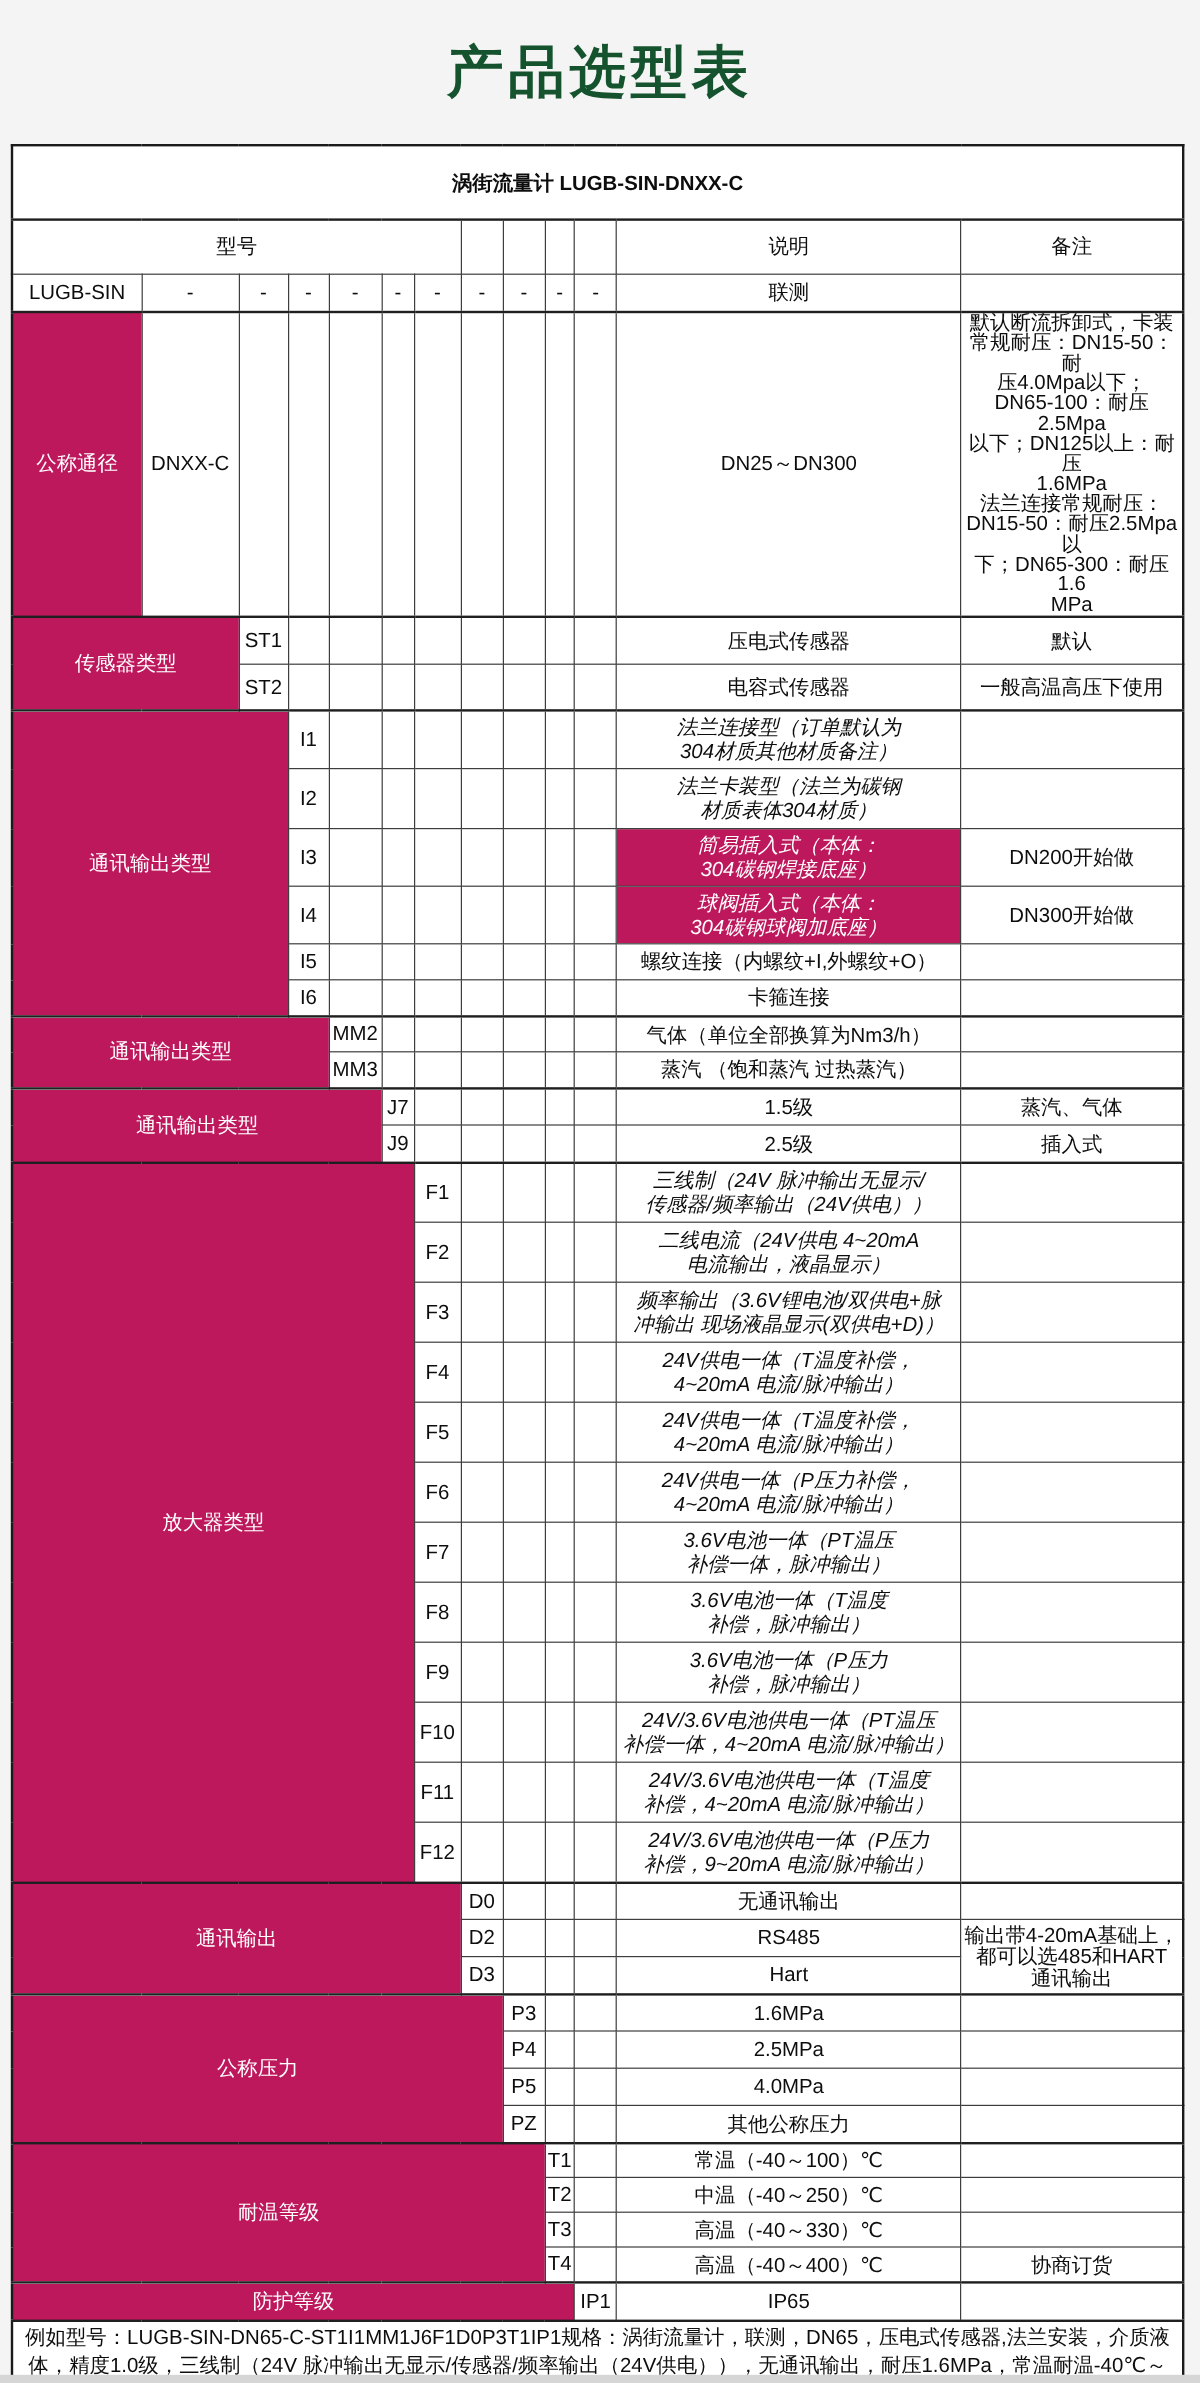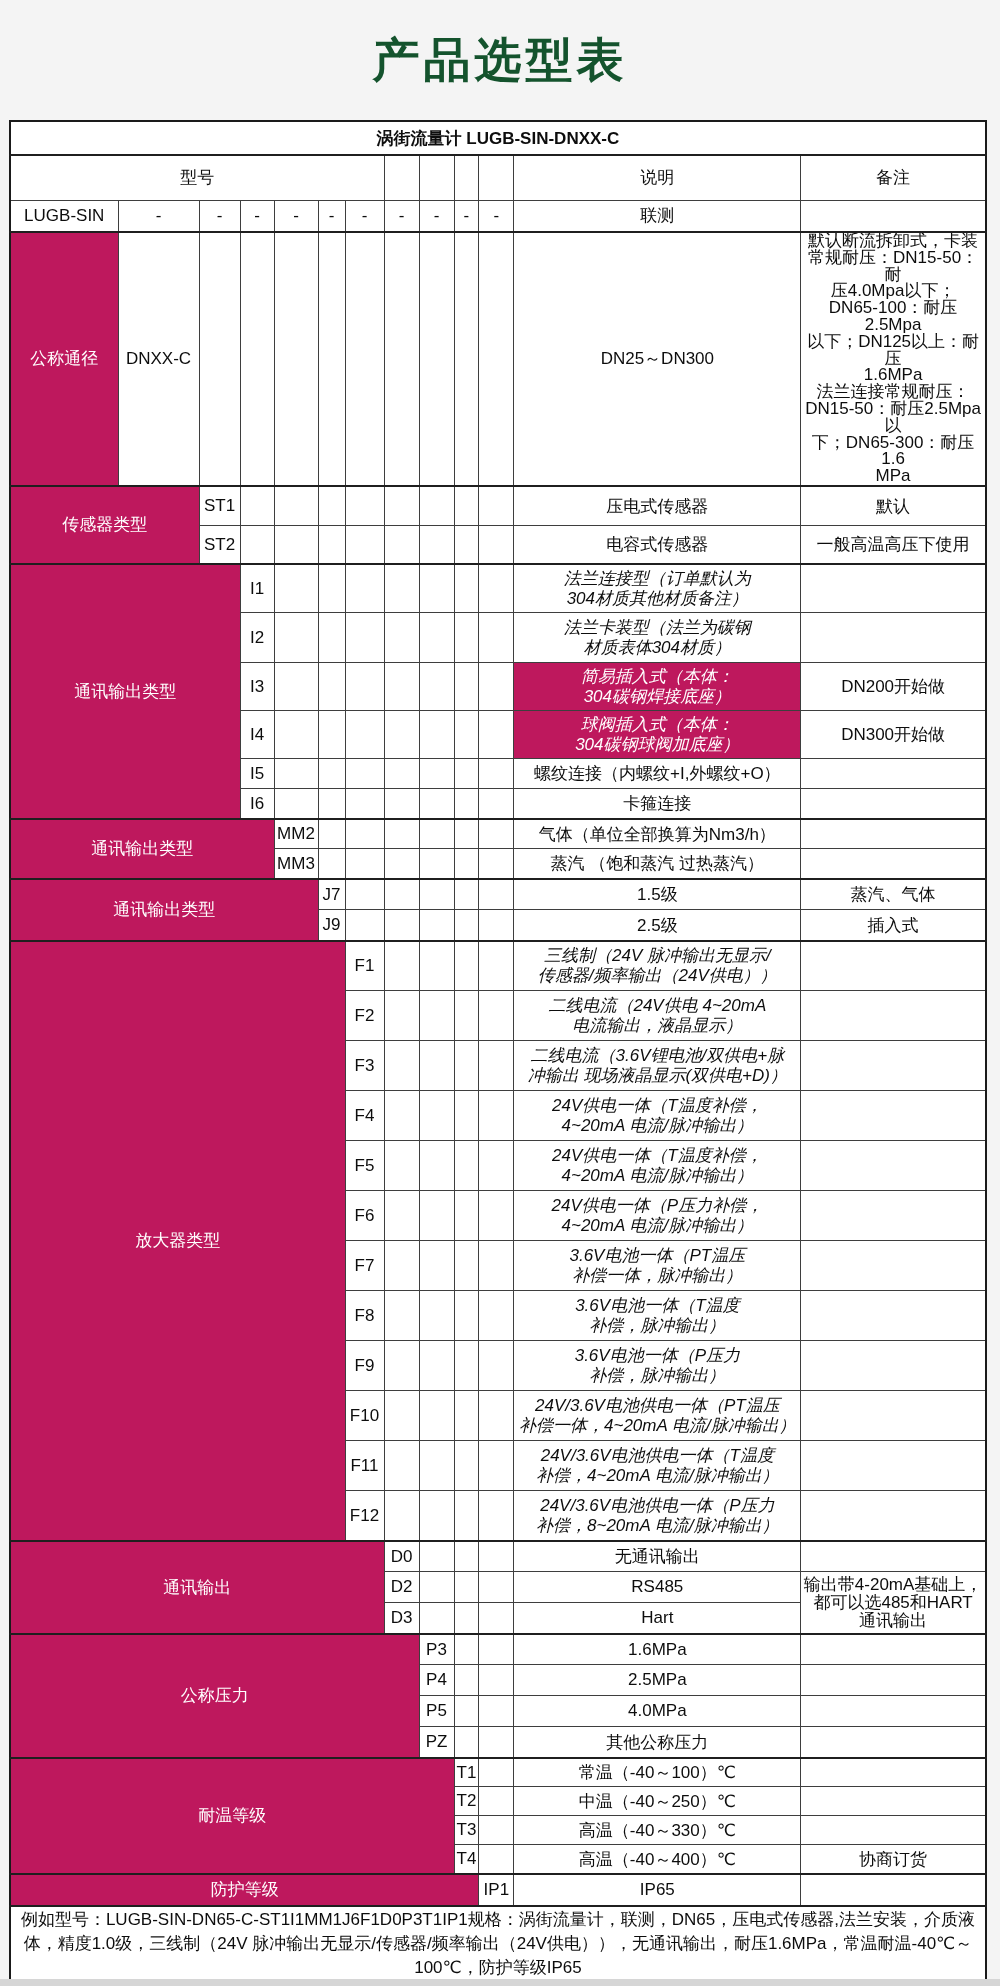--- a/index.html
+++ b/index.html
@@ -56,21 +56,21 @@
     <col style="width:39px">
       <col style="width:35px">
       <col style="width:35px">
     <col style="width:22px">
       <col style="width:35px">
       <col style="width:287px">
     <col style="width:185px">
   </colgroup>
 
   <tbody>
-      <tr style="height:34px">
+      <tr style="height:62px">
     <td colspan="13" class="hd">涡街流量计 LUGB-SIN-DNXX-C</td>
   </tr>
 
   <tr style="height:45px" class="sec">
     <td colspan="7" class="colhd">型号</td>
     <td></td>
     <td></td>
     <td></td>
     <td></td>
     <td class="colhd">说明</td>
@@ -290,21 +290,21 @@
     <td class="pre">二线电流（24V供电 4~20mA
 电流输出，液晶显示）</td>
     <td></td>
   </tr>
   <tr style="height:50px">
     <td class="code">F3</td>
     <td></td>
         <td></td>
     <td></td>
         <td></td>
-    <td class="pre">二线电流（3.6V锂电池/双供电+脉
+    <td class="pre">频率输出（3.6V锂电池/双供电+脉
 冲输出 现场液晶显示(双供电+D)）</td>
     <td></td>
   </tr>
   <tr style="height:50px">
     <td class="code">F4</td>
     <td></td>
         <td></td>
     <td></td>
         <td></td>
     <td class="pre">24V供电一体（T温度补偿，
@@ -381,21 +381,21 @@
 补偿，4~20mA 电流/脉冲输出）</td>
     <td></td>
   </tr>
   <tr style="height:50px">
     <td class="code">F12</td>
     <td></td>
         <td></td>
     <td></td>
         <td></td>
     <td class="pre">24V/3.6V电池供电一体（P压力
-补偿，8~20mA 电流/脉冲输出）</td>
+补偿，9~20mA 电流/脉冲输出）</td>
     <td></td>
   </tr>
 
   <tr style="height:31px" class="sec">
     <td colspan="7" rowspan="3" class="blue">通讯输出</td>
     <td class="code">D0</td>
     <td></td>
         <td></td>
     <td></td>
     <td>无通讯输出</td>

